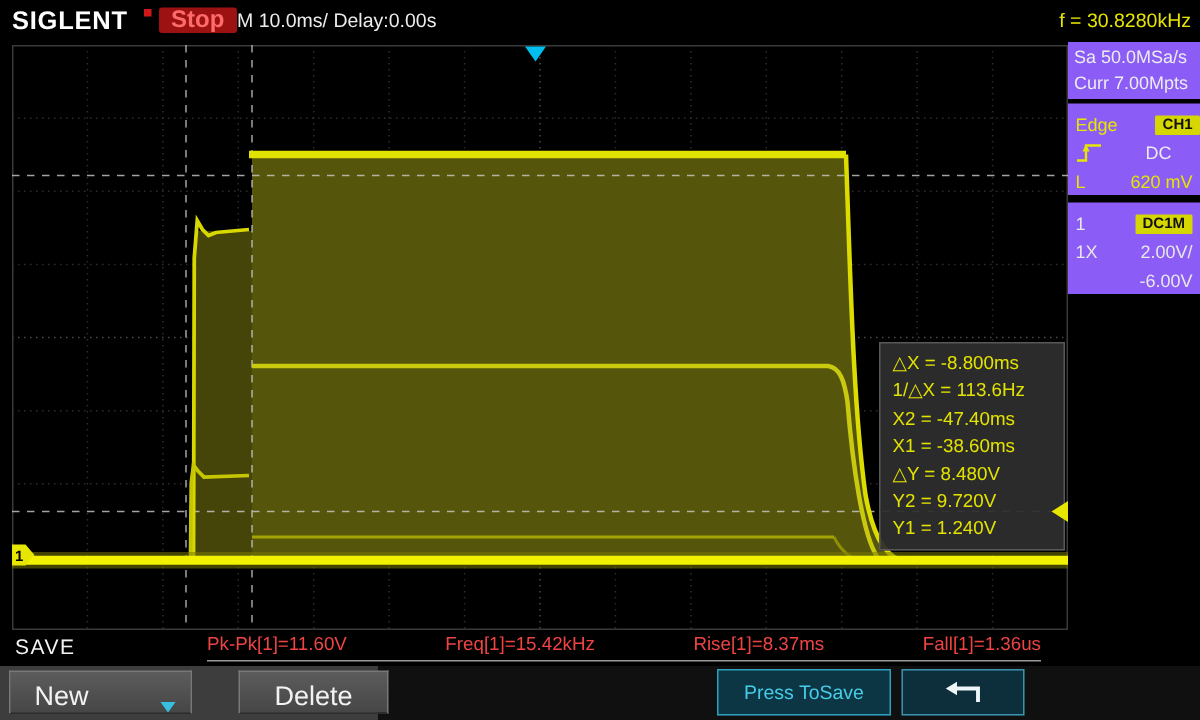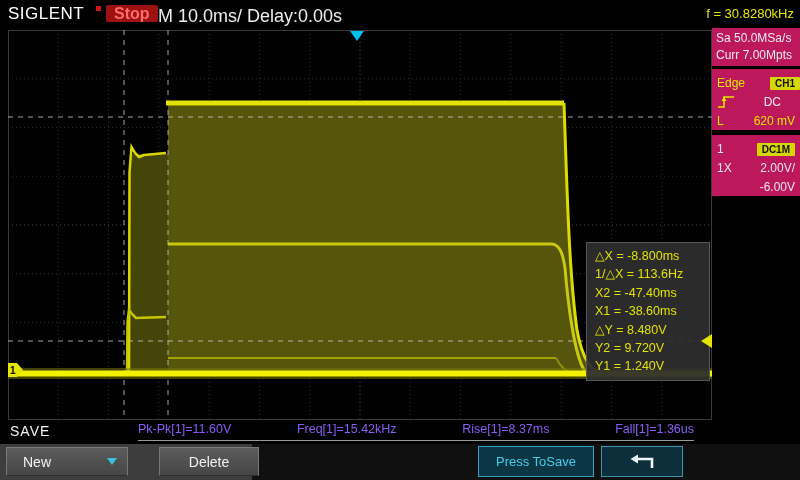--- a/index.html
+++ b/index.html
@@ -1,57 +1,57 @@
 <!DOCTYPE html>
 <html><head>
 <meta charset="utf-8">
 <style>
   html,body{margin:0;padding:0;background:#000;}
   #app{position:relative;width:800px;height:480px;background:#000;overflow:hidden;
        font-family:"Liberation Sans",sans-serif;color:#e8e8e8;}
 
   
   .top-bar{position:absolute;left:0;top:0;width:800px;height:28px;background:#000;}
-  .brand{position:absolute;left:8px;top:4px;font-size:17px;font-weight:normal;color:#fff;letter-spacing:.5px;}
+  .brand{position:absolute;left:8px;top:4px;font-size:17px;font-weight:bold;color:#fff;letter-spacing:.5px;}
   .brand-dot{position:absolute;left:96px;top:6px;width:5px;height:5px;background:#d01818;}
   .run-state{position:absolute;left:106px;top:5px;height:17px;line-height:17px;padding:0 8px;
              background:#9c1212;color:#ff6b6b;font-size:16px;font-weight:bold;border-radius:2px;}
-  .timebase{position:absolute;left:158px;top:6px;font-size:18px;color:#ececec;}
+  .timebase{position:absolute;left:158px;top:6px;font-size:13px;color:#ececec;}
   .trig-freq{position:absolute;right:6px;top:6px;font-size:13px;color:#e6e600;}
 
   
   .scope{position:absolute;left:8px;top:30px;width:704px;height:390px;background:#000;}
   .scope svg{position:absolute;left:0;top:0;}
 
-  .cursor-panel{position:absolute;left:578px;top:212px;width:124px;box-sizing:border-box;
+  .cursor-panel{position:absolute;left:578px;top:198px;width:124px;box-sizing:border-box;
       background:rgba(46,46,46,.94);border:1px solid #585858;padding:4px 8px;
       color:#e2e200;font-size:12.5px;line-height:18.4px;z-index:2;}
   .trig-level-marker{position:absolute;right:0;top:304px;width:0;height:0;z-index:3;
       border-top:7px solid transparent;border-bottom:7px solid transparent;border-right:11px solid #e6e600;}
 
   
   .sidebar{position:absolute;left:712px;top:28px;width:88px;height:392px;background:#000;font-size:12px;}
-  .side-sec{background:#be185d;margin-bottom:3px;padding:2px 0;}
+  .side-sec{background:#8b5cf6;margin-bottom:3px;padding:2px 0;}
   .side-row{display:flex;align-items:flex-end;justify-content:space-between;height:19px;padding:0 5px;gap:25px;}
   .side-line{height:17px;line-height:17px;padding:0 4px;color:#ececec;white-space:nowrap;}
   .yellow{color:#e6e600;}
   .badge{background:#d6d600;color:#111;font-size:10px;font-weight:bold;padding:1px 5px;border-radius:1px;}
 
   
   .measure-strip{position:absolute;left:0;top:420px;width:800px;height:24px;background:#000;}
   .menu-title{position:absolute;left:10px;top:3px;font-size:14px;color:#f2f2f2;letter-spacing:1px;}
   .measures{position:absolute;left:138px;top:2px;width:556px;display:flex;justify-content:space-between;
-      font-size:12.5px;color:#8b5cf6;border-bottom:1px solid #9a9a9a;padding-bottom:4px;}
+      font-size:12.5px;color:#ef4444;border-bottom:1px solid #9a9a9a;padding-bottom:4px;}
 
   
   .menu-bar{position:absolute;left:0;top:444px;width:800px;height:36px;background:#101010;}
   .menu-left-panel{position:absolute;left:0;top:0;width:252px;height:36px;background:#3d3d3d;}
   .soft-btn{position:absolute;top:3px;height:29px;box-sizing:border-box;
       background:linear-gradient(#5c5c5c,#464646);border:1px solid #787878;border-bottom-color:#2e2e2e;
-      color:#f2f2f2;font-size:14px;display:flex;align-items:center;}
+      color:#f2f2f2;font-size:18px;display:flex;align-items:flex-end;}
   .btn-new{left:6px;width:122px;justify-content:space-between;padding:0 10px 0 16px;}
   .btn-delete{left:159px;width:100px;justify-content:center;}
   .arrow-down{width:0;height:0;border-left:5px solid transparent;border-right:5px solid transparent;
       border-top:7px solid #38c0e0;}
   .btn-save{position:absolute;left:478px;top:2px;width:116px;height:31px;box-sizing:border-box;
       background:#0c3644;border:1px solid #2f9fbe;color:#46cdea;font-size:13px;line-height:14px;
       display:flex;flex-direction:row;align-items:center;justify-content:center;}
   .btn-return{position:absolute;left:601px;top:2px;width:82px;height:31px;box-sizing:border-box;
       background:#0d2e3b;border:1px solid #3d93ad;display:flex;align-items:center;justify-content:center;}
 </style>

